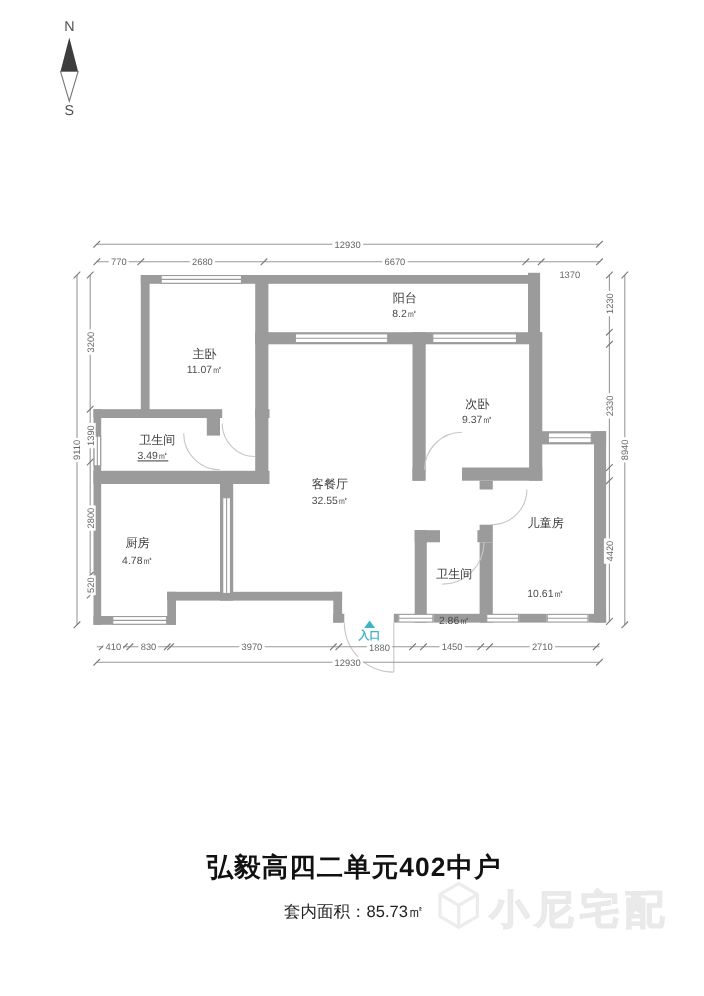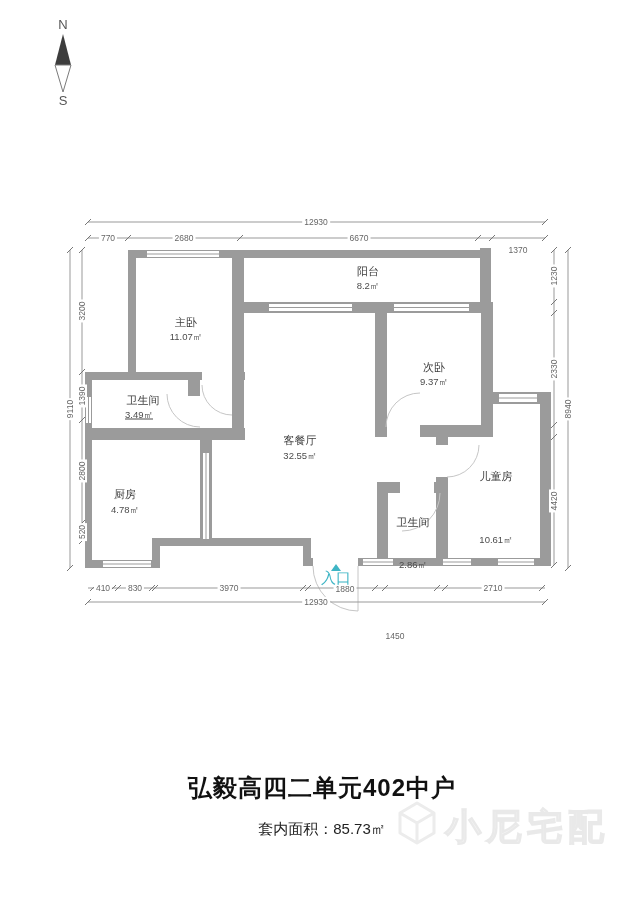--- a/index.html
+++ b/index.html
@@ -7,21 +7,21 @@
         font-family:"Liberation Sans","DejaVu Sans",sans-serif;}
   .abs{position:absolute;}
   
   .ctr{transform:translate(-50%,-50%);white-space:nowrap;}
   .room-name{font-size:11px;font-weight:400;color:#3c3c3c;}
   .room-area{font-size:9.5px;color:#4c4c4c;text-align:center;}
   .dim{font-size:8.5px;color:#666;background:#fff;padding:0 2px;line-height:10px;}
   .dim.v{transform:translate(-50%,-50%) rotate(-90deg);}
   .compass-letter{font-size:13px;color:#555;}
   .brand-text{font-size:21px;color:#9e9e9e;letter-spacing:2px;}
-  .entrance-label{font-size:15px;color:#3eb5c5;font-weight:400;}
+  .entrance-label{font-size:10px;color:#3eb5c5;font-weight:700;}
   .tri-up{width:0;height:0;border-left:5px solid transparent;border-right:5px solid transparent;
           border-bottom:7px solid #3eb5c5;}
   .title{font-size:24px;font-weight:700;color:#111;letter-spacing:1px;}
   .subtitle{font-size:15px;color:#222;}
   .watermark-text{font-size:36px;font-weight:700;letter-spacing:5px;color:#f5f5f5;
                   -webkit-text-stroke:1.2px #e9e9e9;}
 </style>
 </head>
 <body>
 
@@ -166,21 +166,21 @@
   <div class="abs dim ctr" style="left:316px;top:222px;">12930</div>
   <div class="abs dim ctr" style="left:108px;top:238px;">770</div>
   <div class="abs dim ctr" style="left:184px;top:238px;">2680</div>
   <div class="abs dim ctr" style="left:359px;top:238px;">6670</div>
   <div class="abs dim ctr" style="left:518px;top:238px;margin-top:12px;">1370</div>
 
   <div class="abs dim ctr" style="left:103px;top:588px;">410</div>
   <div class="abs dim ctr" style="left:135px;top:588px;">830</div>
   <div class="abs dim ctr" style="left:229px;top:588px;">3970</div>
   <div class="abs dim ctr" style="left:345px;top:589px;">1880</div>
-  <div class="abs dim ctr" style="left:395px;top:588px;margin-top:48px;">1450</div>
+  <div class="abs dim ctr" style="left:411px;top:588px;">1450</div>
   <div class="abs dim ctr" style="left:493px;top:588px;">2710</div>
   <div class="abs dim ctr" style="left:316px;top:602px;">12930</div>
 
   <div class="abs dim v" style="left:70px;top:409px;">9110</div>
   <div class="abs dim v" style="left:82px;top:311px;">3200</div>
   <div class="abs dim v" style="left:82px;top:396px;">1390</div>
   <div class="abs dim v" style="left:82px;top:471px;">2800</div>
   <div class="abs dim v" style="left:82px;top:532px;">520</div>
 
   <div class="abs dim v" style="left:568px;top:409px;">8940</div>

